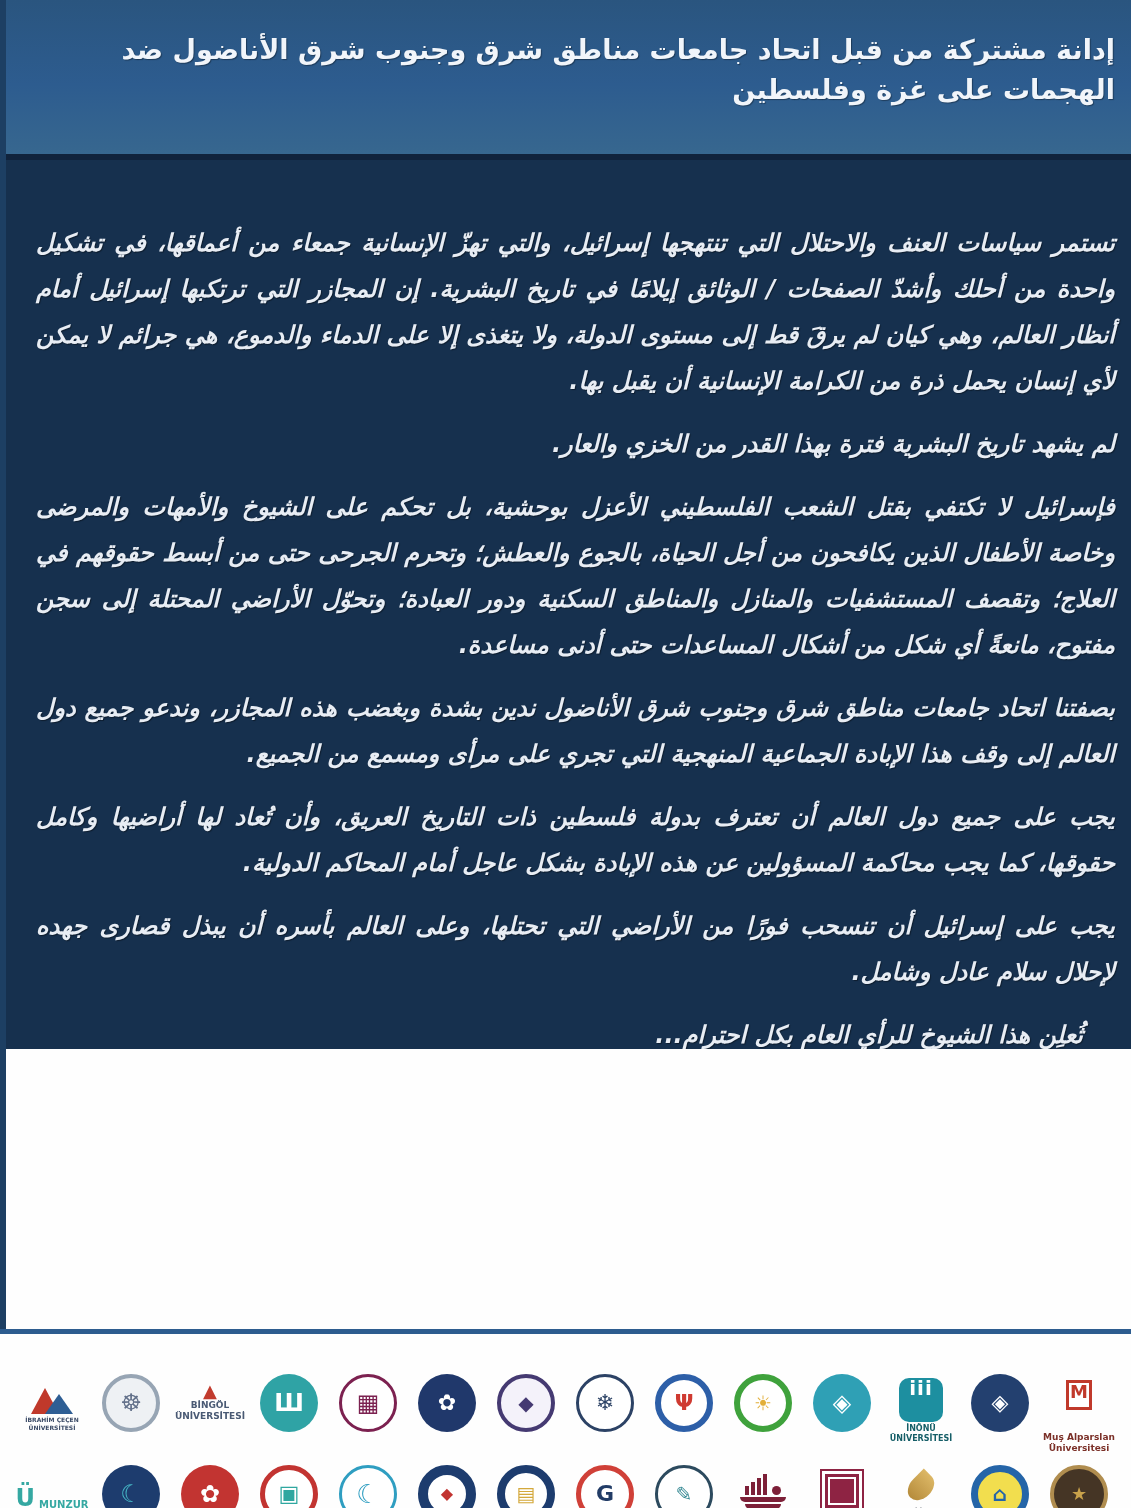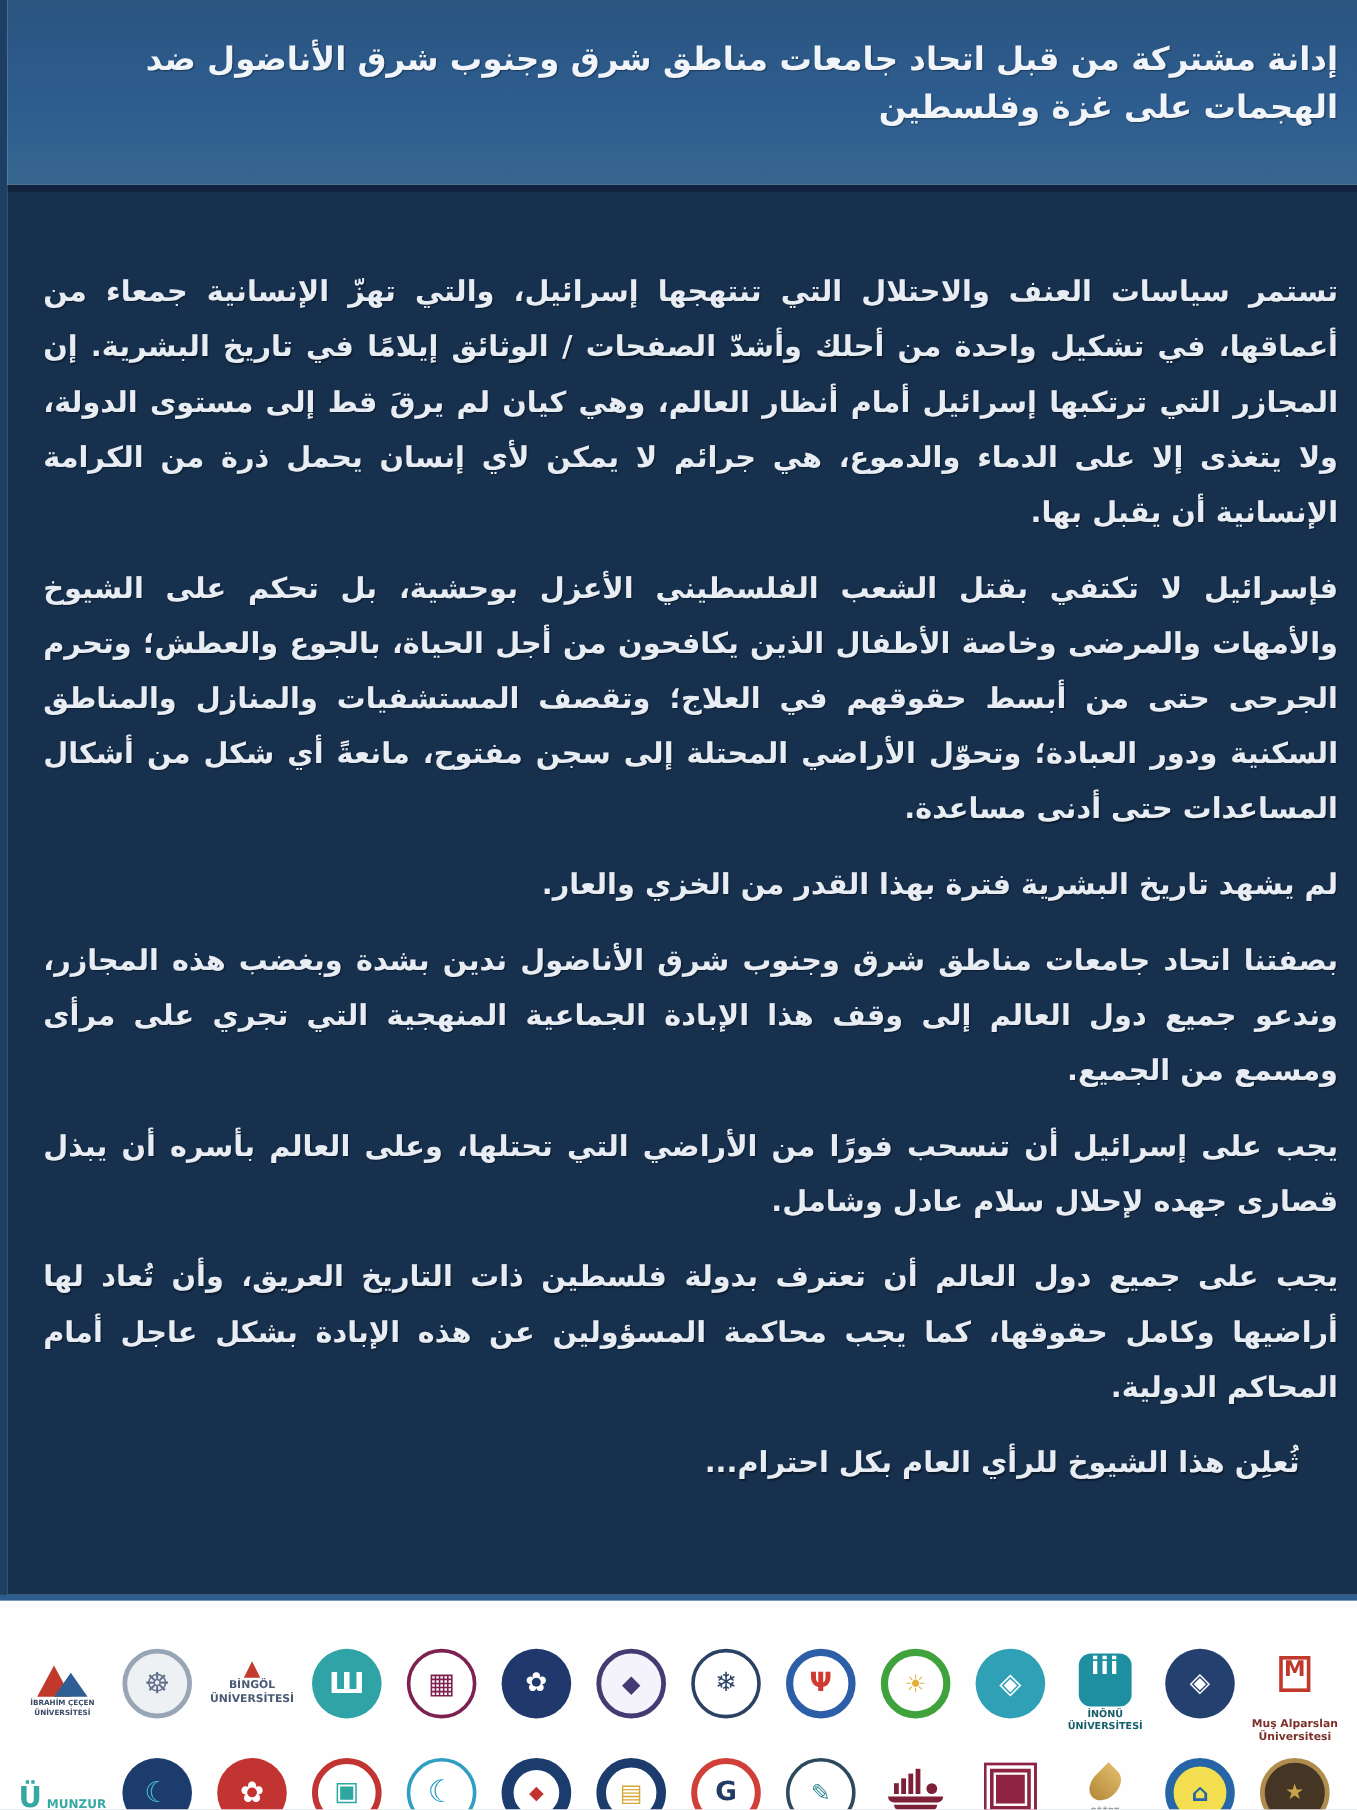--- a/index.html
+++ b/index.html
@@ -16,23 +16,24 @@
     background:linear-gradient(180deg,#2a557f 0%,#2d5c8f 55%,#37678f 100%);
     border-bottom:6px solid #10233c;box-sizing:border-box;
   }
   .title-text{
     direction:rtl;text-align:right;color:#f1f5fa;font-weight:bold;
     font-size:27px;line-height:40px;padding:30px 16px 0 60px;
     text-shadow:1px 1px 1px rgba(0,0,0,.35);
   }
   
   .body-panel{
-    position:absolute;left:6px;top:160px;width:1125px;height:1169px;
+    position:absolute;left:6px;top:160px;width:1125px;height:889px;
     background:#16304e;box-sizing:border-box;overflow:hidden;
     padding:60px 16px 0 30px;
+    font-style:italic;
   }
   .body-panel p{
     direction:rtl;text-align:justify;text-align-last:right;
     color:#e8edf4;font-weight:bold;font-size:24px;line-height:46px;
     margin:0 0 17px 0;text-shadow:1px 1px 1px rgba(0,0,0,.4);
   }
   .body-panel p.closing{text-align:right;padding-left:0;padding-right:32px;}
   
   .bottom-strip{position:absolute;left:0;top:1329px;width:1131px;height:5px;background:#2d5c8f;}
   
@@ -60,25 +61,25 @@
 <div class="page">
   <div class="left-strip"></div>
 
   <div class="title-band">
     <div class="title-text">إدانة مشتركة من قبل اتحاد جامعات مناطق شرق وجنوب شرق الأناضول ضد الهجمات على غزة  وفلسطين</div>
   </div>
 
   <div class="body-panel">
     <div id="paragraphs">
         <p>تستمر سياسات العنف والاحتلال التي تنتهجها إسرائيل، والتي تهزّ الإنسانية جمعاء من أعماقها، في تشكيل واحدة من أحلك وأشدّ الصفحات / الوثائق إيلامًا في تاريخ البشرية. إن المجازر التي ترتكبها إسرائيل أمام أنظار العالم، وهي كيان لم يرقَ قط إلى مستوى الدولة، ولا يتغذى إلا على الدماء والدموع، هي جرائم لا يمكن لأي إنسان يحمل ذرة من الكرامة الإنسانية أن يقبل بها.</p>
+        <p>لم يشهد تاريخ البشرية فترة بهذا القدر من الخزي والعار.</p>
         <p>فإسرائيل لا تكتفي بقتل الشعب الفلسطيني الأعزل بوحشية، بل تحكم على الشيوخ والأمهات والمرضى وخاصة الأطفال الذين يكافحون من أجل الحياة، بالجوع والعطش؛ وتحرم الجرحى حتى من أبسط حقوقهم في العلاج؛ وتقصف المستشفيات والمنازل والمناطق السكنية ودور العبادة؛ وتحوّل الأراضي المحتلة إلى سجن مفتوح، مانعةً أي شكل من أشكال المساعدات حتى أدنى مساعدة.</p>
-        <p>لم يشهد تاريخ البشرية فترة بهذا القدر من الخزي والعار.</p>
         <p>بصفتنا اتحاد جامعات مناطق شرق وجنوب شرق الأناضول ندين بشدة وبغضب هذه المجازر، وندعو جميع دول العالم إلى وقف هذا الإبادة الجماعية المنهجية التي تجري على مرأى ومسمع من الجميع.</p>
+        <p>يجب على جميع دول العالم أن تعترف بدولة فلسطين ذات التاريخ العريق، وأن تُعاد لها أراضيها وكامل حقوقها، كما يجب محاكمة المسؤولين عن هذه الإبادة بشكل عاجل أمام المحاكم الدولية.</p>
         <p>يجب على إسرائيل أن تنسحب فورًا من الأراضي التي تحتلها، وعلى العالم بأسره أن يبذل قصارى جهده لإحلال سلام عادل وشامل.</p>
-        <p>يجب على جميع دول العالم أن تعترف بدولة فلسطين ذات التاريخ العريق، وأن تُعاد لها أراضيها وكامل حقوقها، كما يجب محاكمة المسؤولين عن هذه الإبادة بشكل عاجل أمام المحاكم الدولية.</p>
         <p class="closing">ثُعلِن هذا الشيوخ للرأي العام بكل احترام...</p>
       </div>
   </div>
 
   <div class="bottom-strip"></div>
 
   <div class="footer">
     <div class="logo-rows" id="logo-rows">
         <div class="logo-row">
           <div class="logo">

